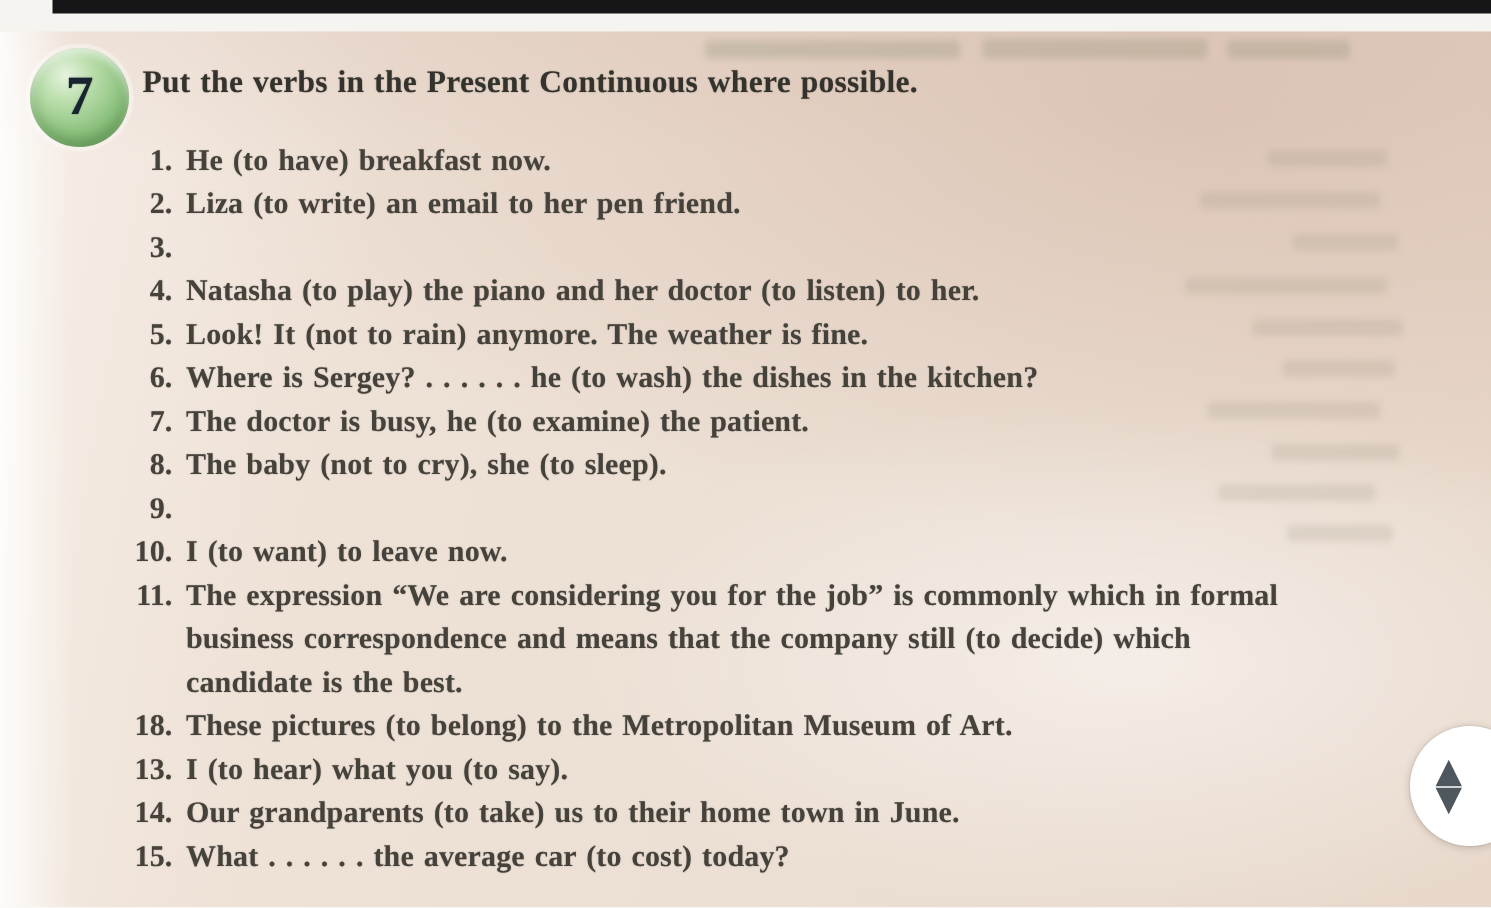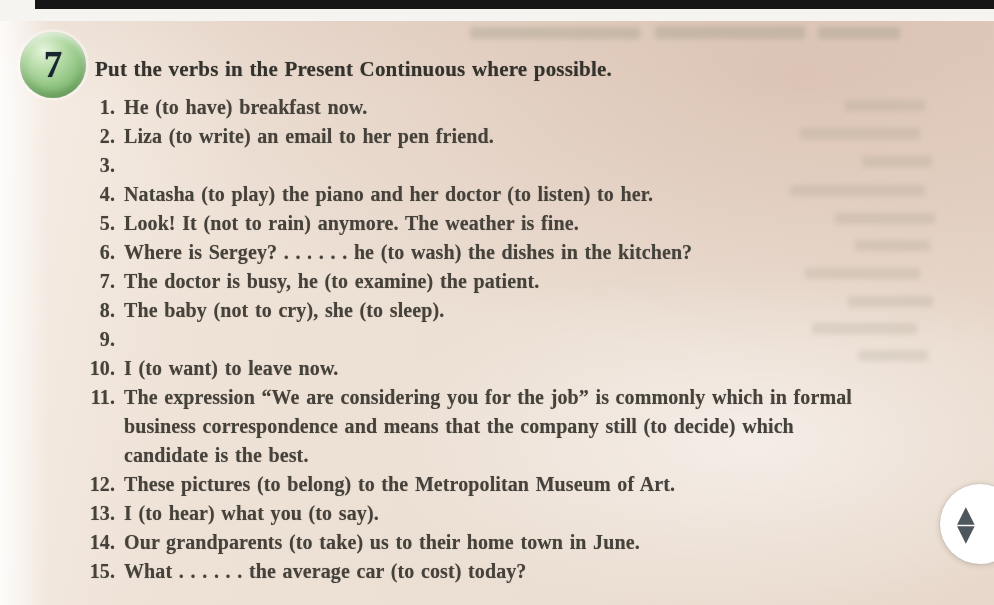--- a/index.html
+++ b/index.html
@@ -61,21 +61,21 @@
   .exercise-badge .badge-number {
     font-size: 37px;
     font-weight: bold;
     color: #18242f;
     text-shadow: 0 0 1px rgba(24,36,47,0.6);
     transform: translateY(-1px);
   }
 
   .exercise-title {
     position: absolute;
-    left: 95px; top: 36px;
+    left: 95px; top: 21px;
     margin: 0;
     font-size: 21px;
     font-weight: bold;
     color: #34322c;
     letter-spacing: 0.2px;
     word-spacing: 1px;
     text-shadow: 0 0 1px rgba(52,50,44,0.45);
   }
 
   
@@ -196,21 +196,21 @@
         </li>
       <li>
           <span class="num">10.</span>
           <span class="txt">I (to want) to leave now.</span>
         </li>
       <li>
           <span class="num">11.</span>
           <span class="txt">The expression “We are considering you for the job” is commonly which in formal business correspondence and means that the company still (to decide) which candidate is the best.</span>
         </li>
       <li>
-          <span class="num">12.</span>
+          <span class="num">18.</span>
           <span class="txt">These pictures (to belong) to the Metropolitan Museum of Art.</span>
         </li>
       <li>
           <span class="num">13.</span>
           <span class="txt">I (to hear) what you (to say).</span>
         </li>
       <li>
           <span class="num">14.</span>
           <span class="txt">Our grandparents (to take) us to their home town in June.</span>
         </li>

